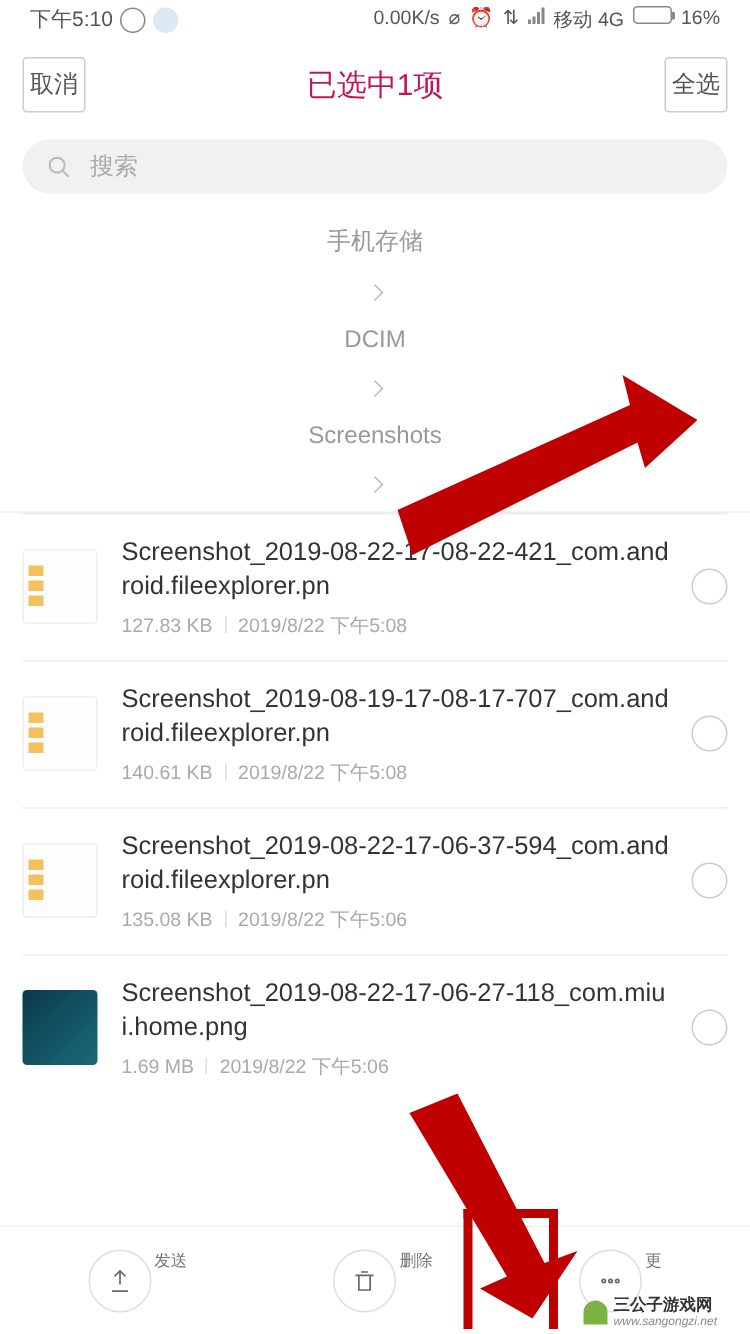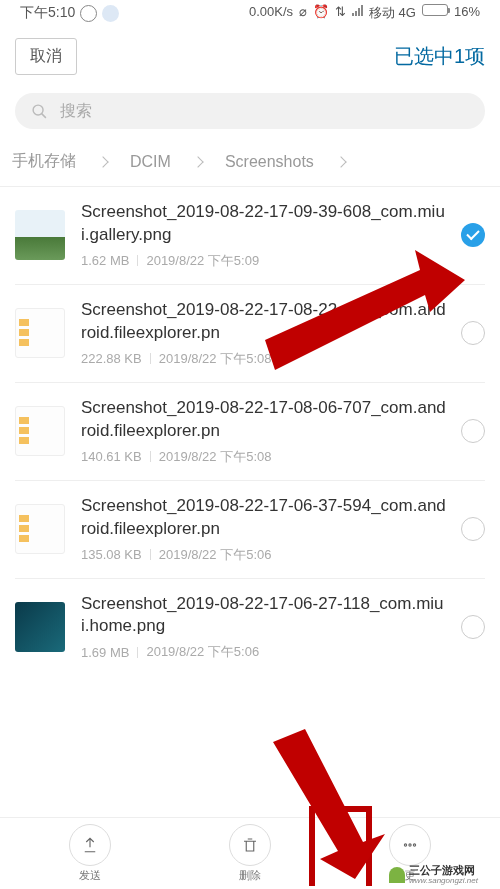--- a/index.html
+++ b/index.html
@@ -6,27 +6,27 @@
     body { font-family: -apple-system, "Helvetica Neue", Arial, sans-serif; background: #fff; width: 500px; height: 889px; overflow: hidden; position: relative; color: #333; }
     
     .status-bar { display: flex; justify-content: space-between; align-items: center; padding: 3px 20px; font-size: 14px; color: #555; height: 26px; }
     .status-left { display: flex; align-items: center; gap: 5px; }
     .status-right { display: flex; align-items: flex-start; gap: 6px; font-size: 13px; }
     .status-icon { width: 17px; height: 17px; display: inline-block; }
     .qq-icon { background: #fff; border-radius: 50%; position: relative; border: 1px solid #888; }
     .other-icon { background: #dde8f5; border-radius: 50%; }
     
     .header { display: flex; justify-content: space-between; align-items: center; padding: 12px 15px 18px; }
-    .header-btn { border: 1px solid #ccc; border-radius: 3px; padding: 7px 14px; font-size: 16px; color: #555; background: #fff; cursor: pointer; }
-    .header-title { font-size: 20px; color: #0369a1; font-weight: 400; }
+    .header-btn { border: 1px solid #ccc; border-radius: 3px; padding: 7px 4px; font-size: 16px; color: #555; background: #fff; cursor: pointer; }
+    .header-title { font-size: 20px; color: #be185d; font-weight: 400; }
     
     .search-box { margin: 0 15px 22px; background: #f1f1f1; border-radius: 18px; height: 36px; display: flex; align-items: center; padding: 0 16px; color: #aaa; font-size: 16px; }
     .search-icon-svg { width: 17px; height: 17px; margin-right: 12px; stroke: #bbb; fill: none; stroke-width: 2; }
     
-    .breadcrumb { padding: 0 12px 14px; font-size: 16px; color: #999; display: flex; align-items: center; gap: 19px; }
+    .breadcrumb { padding: 0 12px 14px; font-size: 16px; color: #999; display: flex; align-items: center; gap: 19px; flex-direction: column; }
     .bc-item { color: #999; }
     .bc-chevron { width: 8px; height: 8px; border-top: 1.5px solid #bbb; border-right: 1.5px solid #bbb; transform: rotate(45deg); display: inline-block; margin: 0 4px; }
     
     .file-list { padding: 0 15px; }
     .file-item { display: flex; align-items: center; padding: 14px 0; position: relative; }
     .divider { height: 1px; background: #eee; margin: 0; }
     .thumb { width: 50px; height: 50px; background: #f5f5f5; border-radius: 3px; flex-shrink: 0; margin-right: 16px; position: relative; overflow: hidden; }
     .thumb-gallery { background: linear-gradient(to bottom, #e8f2f8 0%, #e8f2f8 55%, #4a7a3a 55%, #6a9a5a 100%); }
     .thumb-explorer { background: #fdfdfd; border: 1px solid #eee; }
     .thumb-explorer::before { content:''; position:absolute; left:3px; top:10px; width:10px; height:7px; background:#f5c15e; box-shadow: 0 10px 0 #f5c15e, 0 20px 0 #f5c15e; }
@@ -34,21 +34,21 @@
     .file-info { flex: 1; min-width: 0; }
     .file-name { font-size: 17px; color: #333; line-height: 1.35; margin-bottom: 5px; word-break: break-all; }
     .file-meta { font-size: 13px; color: #aaa; display: flex; align-items: center; gap: 8px; }
     .meta-divider { width: 1px; height: 11px; background: #ddd; }
     .checkbox { width: 24px; height: 24px; border-radius: 50%; flex-shrink: 0; margin-left: 10px; }
     .checkbox.unchecked { border: 1.5px solid #ccc; }
     .checkbox.checked { background: #29a0e8; display: flex; align-items: center; justify-content: center; }
     .checkbox.checked::after { content: ''; width: 10px; height: 5px; border-left: 2px solid #fff; border-bottom: 2px solid #fff; transform: rotate(-45deg); margin-top: -3px; }
     
     .bottom-bar { position: absolute; bottom: 0; left: 0; right: 0; height: 72px; background: #fff; border-top: 1px solid #eee; display: flex; justify-content: space-around; align-items: center; padding: 5px 10px; }
-    .action { display: flex; flex-direction: column; align-items: center; gap: 2px; cursor: pointer; }
+    .action { display: flex; align-items: flex-start; gap: 2px; cursor: pointer; }
     .action-circle { width: 42px; height: 42px; border: 1px solid #ddd; border-radius: 50%; display: flex; align-items: center; justify-content: center; background: #fff; }
     .action-label { font-size: 11px; color: #777; }
     .action-icon { width: 18px; height: 18px; stroke: #666; fill: none; stroke-width: 1.5; }
     
     .arrow1 { position: absolute; top: 250px; right: 35px; width: 200px; height: 120px; pointer-events: none; z-index: 10; }
     .arrow2 { position: absolute; bottom: 10px; right: 115px; width: 140px; height: 150px; pointer-events: none; z-index: 10; }
     .highlight-box { position: absolute; bottom: 3px; right: 128px; width: 63px; height: 80px; border: 6px solid #b00; border-bottom: none; z-index: 9; pointer-events: none; }
     
     .watermark { position: absolute; bottom: 4px; right: 22px; display: flex; align-items: center; gap: 4px; font-size: 10px; z-index: 20; }
     .wm-logo { width: 16px; height: 16px; background: #7cb342; border-radius: 50% 50% 0 0; position: relative; }
@@ -87,20 +87,21 @@
     <span class="battery">
         <span class="battery-body"><span class="battery-fill"></span></span>
       </span>
     <span>16%</span>
   </div>
 </div>
 
 <div class="header">
   <button class="header-btn">取消</button>
   <span class="header-title">已选中1项</span>
+  <button class="header-btn">全选</button>
 </div>
 
 <div class="search-box">
   <svg class="search-icon-svg" viewBox="0 0 24 24">
       <circle cx="10" cy="10" r="7"></circle>
       <line x1="21" y1="21" x2="15" y2="15"></line>
     </svg>
   <span>搜索</span>
 </div>
 
@@ -109,50 +110,38 @@
   <span class="bc-chevron"></span>
   <span class="bc-item">DCIM</span>
   <span class="bc-chevron"></span>
   <span class="bc-item">Screenshots</span>
   <span class="bc-chevron"></span>
 </div>
 
 <div class="divider"></div>
 
 <div class="file-list">
-  <div class="file-item">
-    <div class="thumb thumb-gallery"></div>
-    <div class="file-info">
-      <div class="file-name">Screenshot_2019-08-22-17-09-39-608_com.miui.gallery.png</div>
-      <div class="file-meta">
-        <span>1.62 MB</span>
-        <span class="meta-divider"></span>
-        <span>2019/8/22 下午5:09</span>
-      </div>
-    </div>
-    <div class="checkbox checked"></div>
-  </div>
   <div class="divider"></div>
   <div class="file-item">
     <div class="thumb thumb-explorer"></div>
     <div class="file-info">
       <div class="file-name">Screenshot_2019-08-22-17-08-22-421_com.android.fileexplorer.pn</div>
       <div class="file-meta">
-        <span>222.88 KB</span>
+        <span>127.83 KB</span>
         <span class="meta-divider"></span>
         <span>2019/8/22 下午5:08</span>
       </div>
     </div>
     <div class="checkbox unchecked"></div>
   </div>
   <div class="divider"></div>
   <div class="file-item">
     <div class="thumb thumb-explorer"></div>
     <div class="file-info">
-      <div class="file-name">Screenshot_2019-08-22-17-08-06-707_com.android.fileexplorer.pn</div>
+      <div class="file-name">Screenshot_2019-08-19-17-08-17-707_com.android.fileexplorer.pn</div>
       <div class="file-meta">
         <span>140.61 KB</span>
         <span class="meta-divider"></span>
         <span>2019/8/22 下午5:08</span>
       </div>
     </div>
     <div class="checkbox unchecked"></div>
   </div>
   <div class="divider"></div>
   <div class="file-item">

